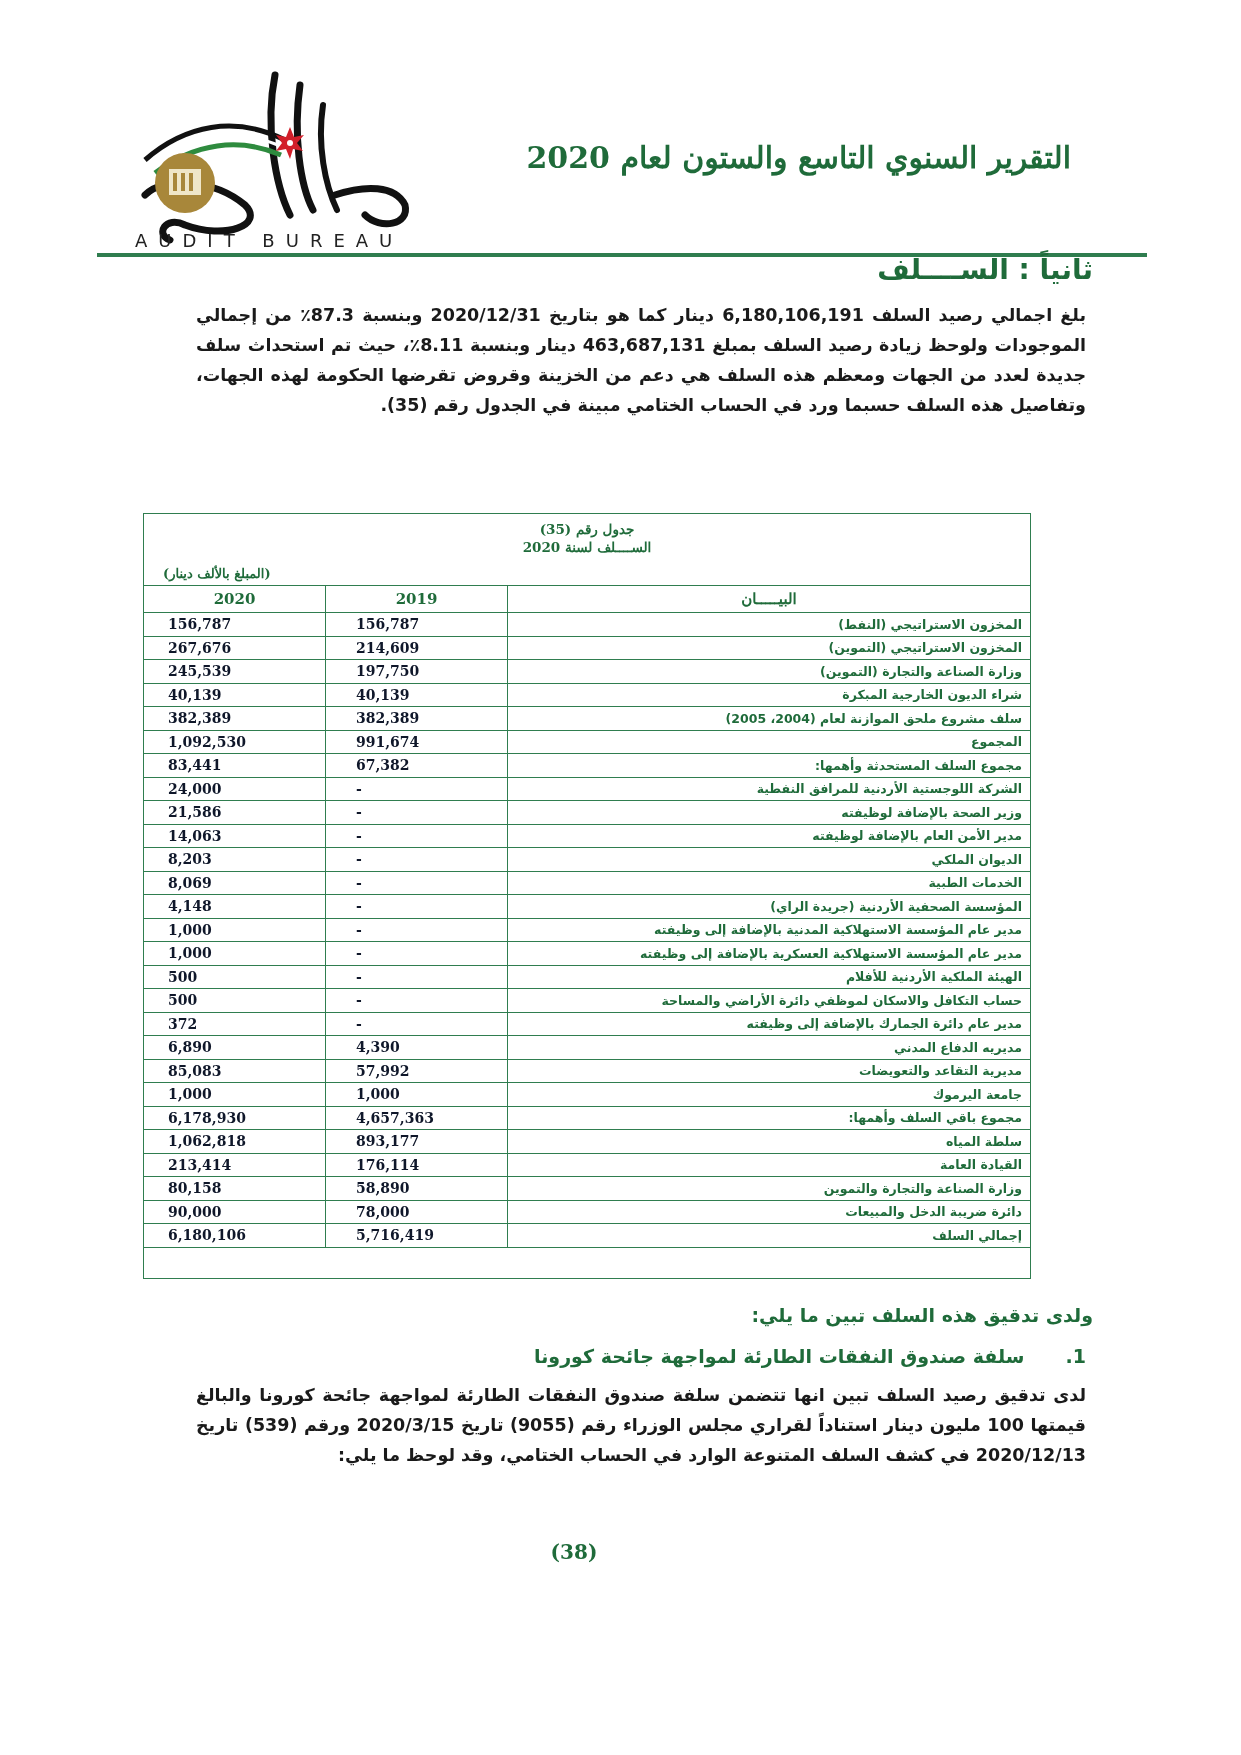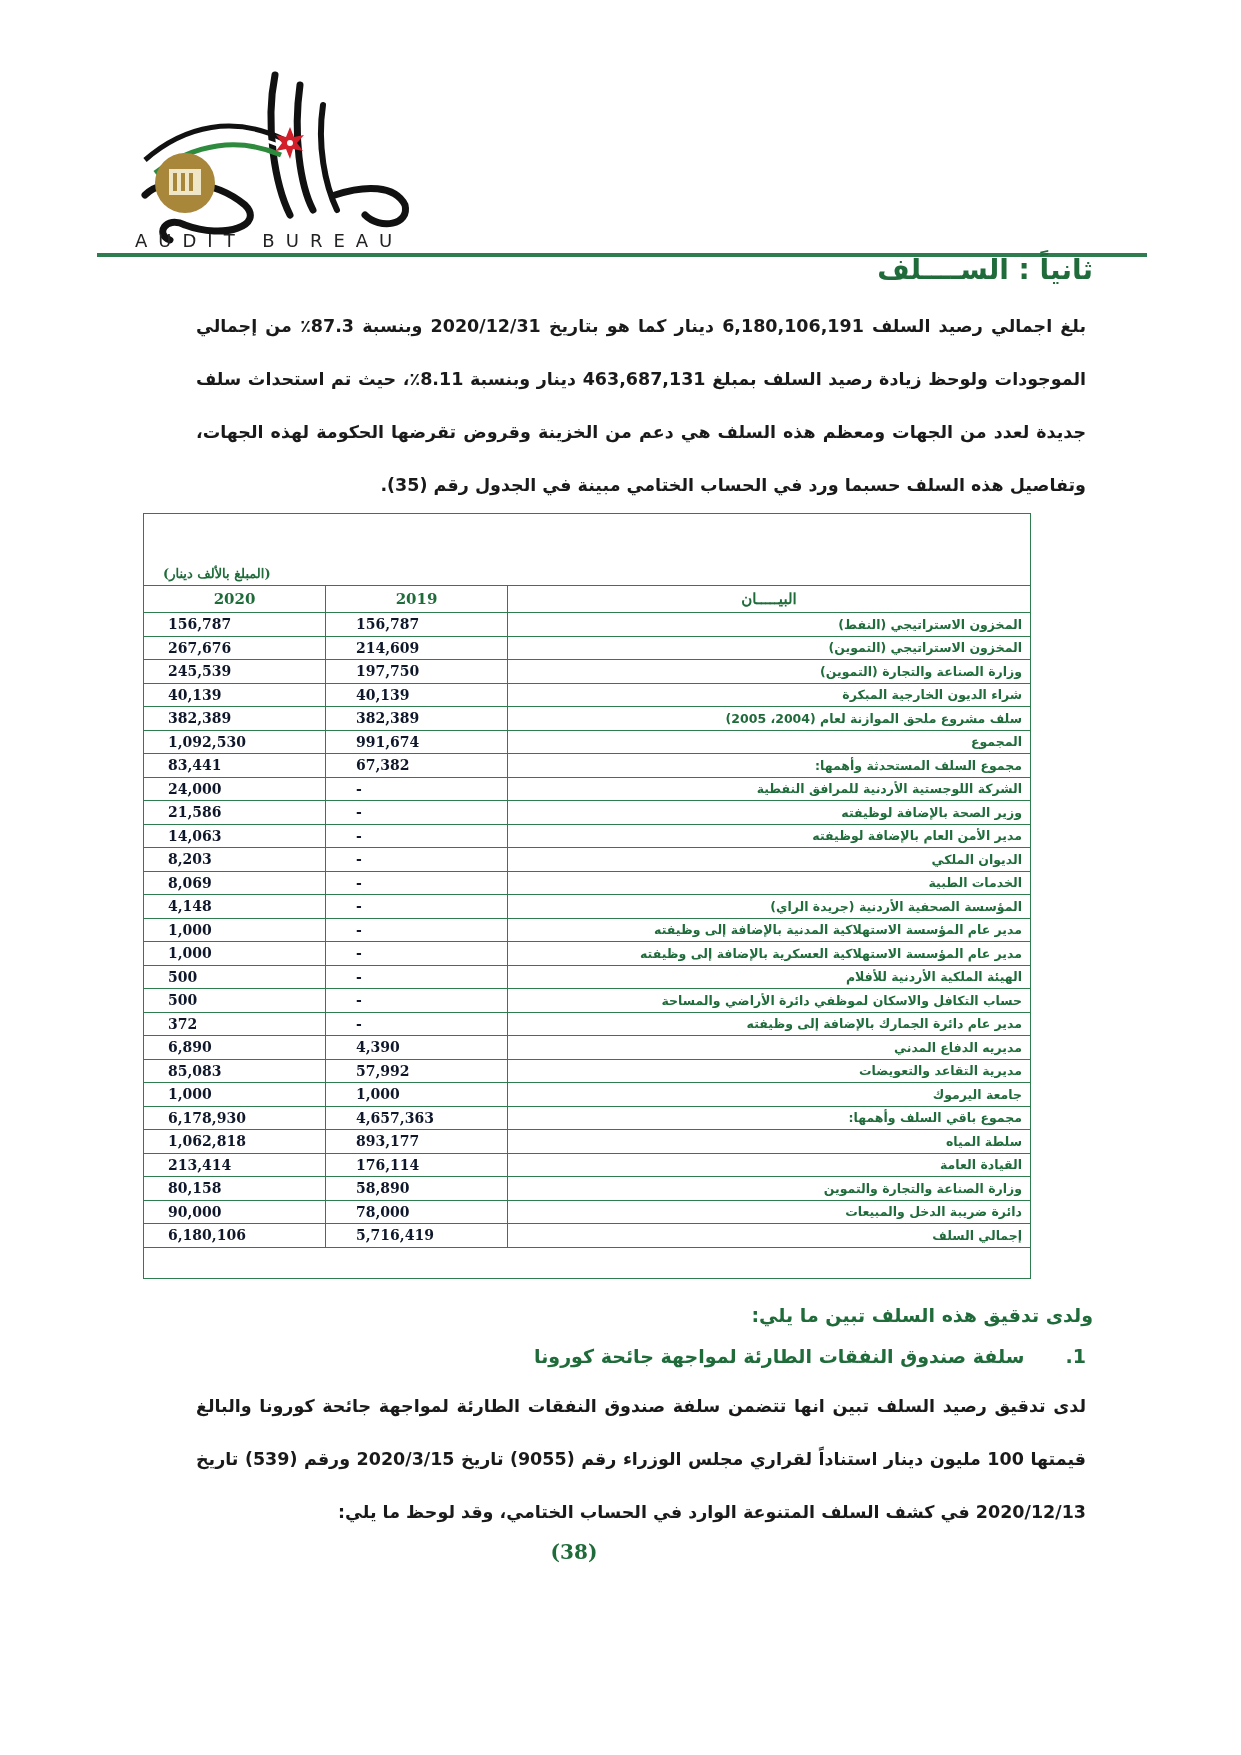--- a/index.html
+++ b/index.html
@@ -21,21 +21,21 @@
   }
   .header-rule { position: absolute; left: 97px; top: 253px; width: 1050px; height: 4px; background: #2f7d4f; }
 
   .section-title {
     position: absolute; right: 148px; top: 253px; direction: rtl;
     font-family: "DejaVu Sans", sans-serif; font-weight: bold; font-size: 28px; color: #1f6b3a;
   }
 
   .para {
     position: absolute; right: 155px; width: 890px; direction: rtl; text-align: justify;
-    font-family: "DejaVu Sans", sans-serif; font-weight: bold; font-size: 17.5px; line-height: 53px; color: #1a1a1a;
+    font-family: "DejaVu Sans", sans-serif; font-weight: bold; font-size: 17.5px; line-height: 30px; color: #1a1a1a;
   }
   .para-1 { top: 300px; }
 
   .table-wrap {
     position: absolute; left: 143px; top: 513px; width: 888px; height: 766px;
     border: 1.5px solid #2f7d4f; box-sizing: border-box;
   }
   .table-caption { position: absolute; left: 0; top: 6px; width: 100%; text-align: center; direction: rtl;
     font-family: "DejaVu Serif", serif; font-weight: bold; font-size: 13.5px; color: #1f6b3a; line-height: 18px; }
   .table-unit { position: absolute; left: 12px; top: 52px; direction: rtl;
@@ -90,27 +90,32 @@
       <rect x="44" y="104" width="32" height="26" fill="#efe6c8"></rect>
       <rect x="48" y="108" width="4" height="18" fill="#a8873a"></rect>
       <rect x="56" y="108" width="4" height="18" fill="#a8873a"></rect>
       <rect x="64" y="108" width="4" height="18" fill="#a8873a"></rect>
 
       <polygon points="165,62 169,72 179,70 172,78 178,86 168,84 165,94 161,84 151,86 157,78 151,70 161,72" fill="#d21f2a"></polygon>
       <circle cx="165" cy="78" r="3" fill="#fff"></circle>
     </svg>
   </div>
   <div class="logo-caption">AUDIT BUREAU</div>
+  <div class="report-title">التقرير السنوي التاسع والستون لعام 2020</div>
   <div class="header-rule"></div>
 </div>
 
 <div class="section-title">ثانياً : الســــلف</div>
 <div class="para para-1">بلغ اجمالي رصيد السلف 6,180,106,191 دينار كما هو بتاريخ 2020/12/31 وبنسبة 87.3٪ من إجمالي الموجودات ولوحظ زيادة رصيد السلف بمبلغ 463,687,131 دينار وبنسبة 8.11٪، حيث تم استحداث سلف جديدة لعدد من الجهات ومعظم هذه السلف هي دعم من الخزينة وقروض تقرضها الحكومة لهذه الجهات، وتفاصيل هذه السلف حسبما ورد في الحساب الختامي مبينة في الجدول رقم (35).</div>
 
 <div class="table-wrap">
+  <div class="table-caption">
+    <div>جدول رقم (35)</div>
+    <div>الســــلف لسنة 2020</div>
+  </div>
   <div class="table-unit">(المبلغ بالألف دينار)</div>
   <table class="data">
     <thead>
       <tr>
         <th class="col-desc">البيـــــان</th>
         <th class="num">2019</th>
         <th class="num">2020</th>
       </tr>
     </thead>
     <tbody id="table-body">

